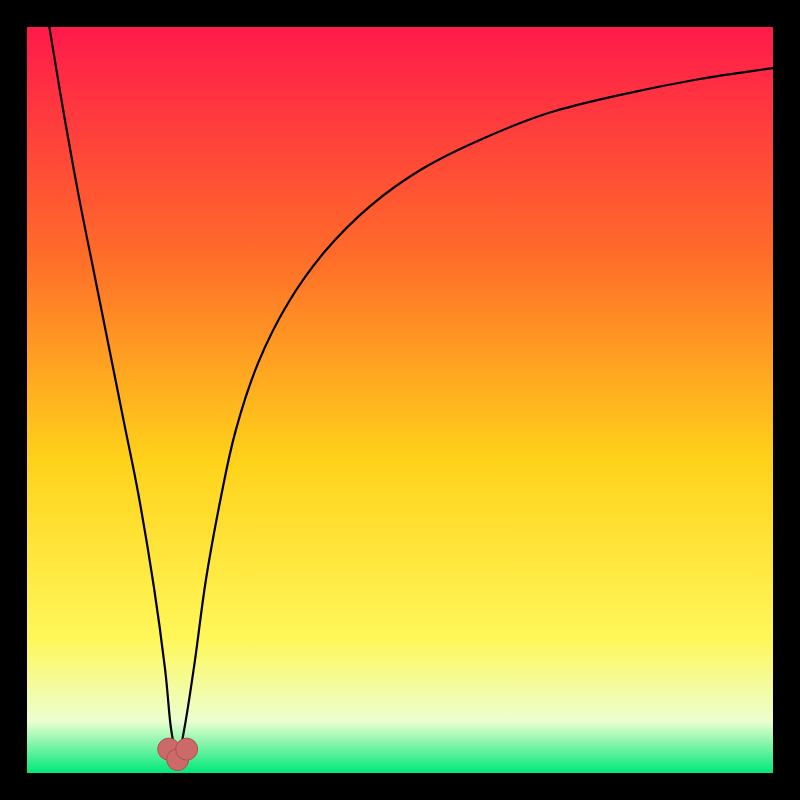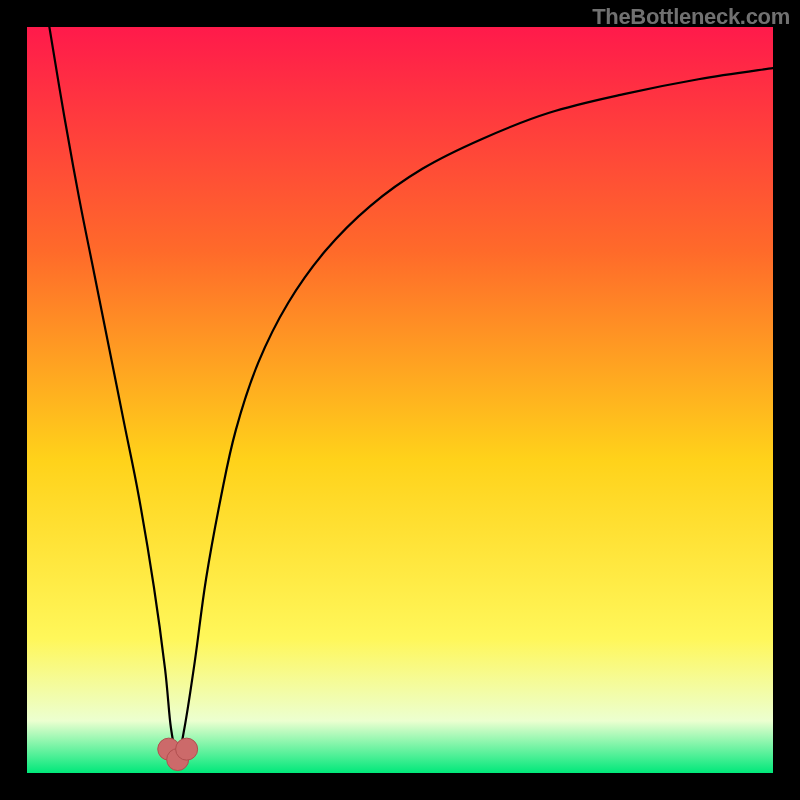--- a/index.html
+++ b/index.html
@@ -31,21 +31,20 @@
     font-size: 22px;
     font-weight: bold;
     color: #717171;
     letter-spacing: -0.3px;
   }
 </style>
 </head>
 <body>
 
 <div class="frame">
-  <div class="watermark">TheBottleneck.com</div>
   <svg class="plot" viewBox="0 0 746 746" preserveAspectRatio="none">
     <defs>
       <linearGradient id="bg" x1="0" y1="0" x2="0" y2="1">
         <stop offset="0" stop-color="#ff1a4b"></stop>
         <stop offset="0.30" stop-color="#ff6a2a"></stop>
         <stop offset="0.58" stop-color="#ffd21a"></stop>
         <stop offset="0.82" stop-color="#fff75a"></stop>
         <stop offset="0.93" stop-color="#ecffd0"></stop>
         <stop offset="1" stop-color="#00e87a"></stop>
       </linearGradient>

